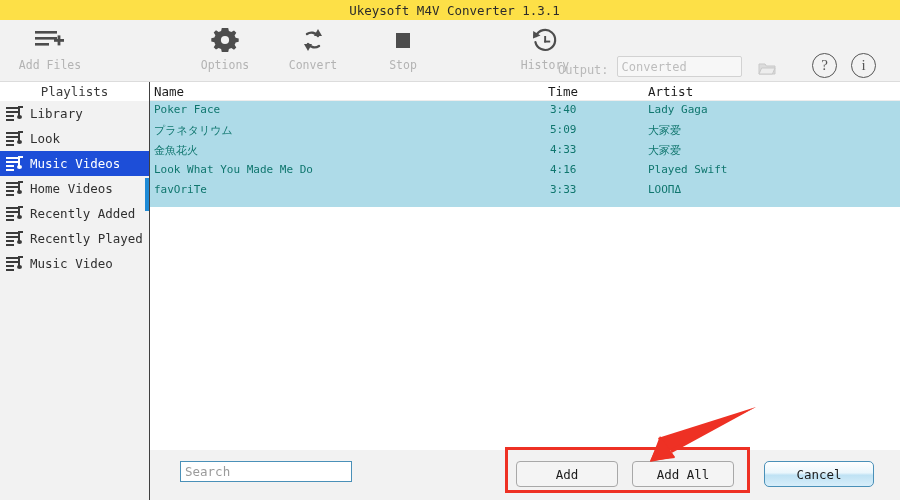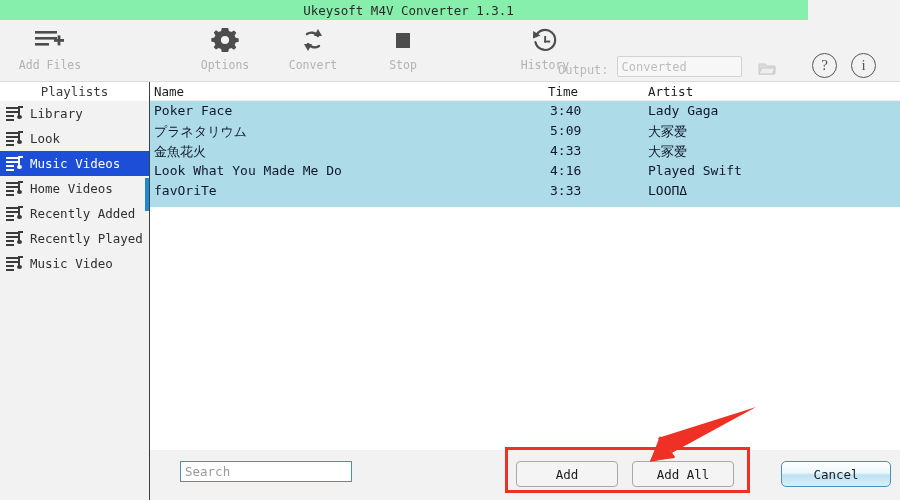--- a/index.html
+++ b/index.html
@@ -10,22 +10,22 @@
     overflow: hidden;
   }
   #app {
     position: relative;
     width: 900px; height: 500px;
     background: #f2f2f2;
   }
 
   
   .titlebar {
-    position: absolute; left: 0; top: 0; width: 808px; height: 20px;
-    background: #86efac;
+    position: absolute; left: 0; top: 0; width: 900px; height: 20px;
+    background: #fde047;
     display: flex; align-items: center; justify-content: center; padding-left: 9px;
   }
   .titlebar .title {
     font-size: 12.5px; color: #2b2b2b; letter-spacing: 0px;
   }
 
   
   .toolbar {
     position: absolute; left: 0; top: 20px; width: 900px; height: 62px;
     background: #f2f2f2;
@@ -130,21 +130,21 @@
   .col-name   { left: 4px; }
   .col-time   { left: 398px; }
   .col-artist { left: 498px; }
 
   .lp-rows { position: relative; }
   .lp-row {
     position: relative; height: 20px; background: #aedbe8;
     cursor: pointer;
   }
   .lp-row .cell {
-    position: absolute; top: 2px; font-size: 13px; color: #0f172a;
+    position: absolute; top: 2px; font-size: 11px; color: #0f766e;
     white-space: nowrap;
   }
   .cell-name   { left: 4px; }
   .cell-time   { left: 400px; }
   .cell-artist { left: 498px; }
   .lp-rows-pad { height: 6px; background: #aedbe8; }
 
   
   .bottombar {
     position: absolute; left: 150px; top: 450px; width: 750px; height: 50px;
@@ -164,21 +164,20 @@
     font-family: inherit; font-size: 12.5px; color: #1c1c1c;
     background: #f4f4f4; border: 1px solid #a8a8a8; border-radius: 4px;
     cursor: pointer;
   }
   .btn-add     { left: 366px; width: 102px; }
   .btn-addall  { left: 482px; width: 102px; }
   .btn-cancel  {
     left: 614px; width: 110px;
     border: 1px solid #4a90b8; border-radius: 5px;
     background: linear-gradient(to bottom, #ffffff 0%, #eaf6fc 45%, #bfe2f4 55%, #d8eefa 100%);
-    margin-left: 17px;
   }
 
   
   .redbox {
     position: absolute; left: 505px; top: 447px;
     width: 245px; height: 46px;
     border: 3px solid #ee3124;
     pointer-events: none;
   }
   .arrow-svg {

